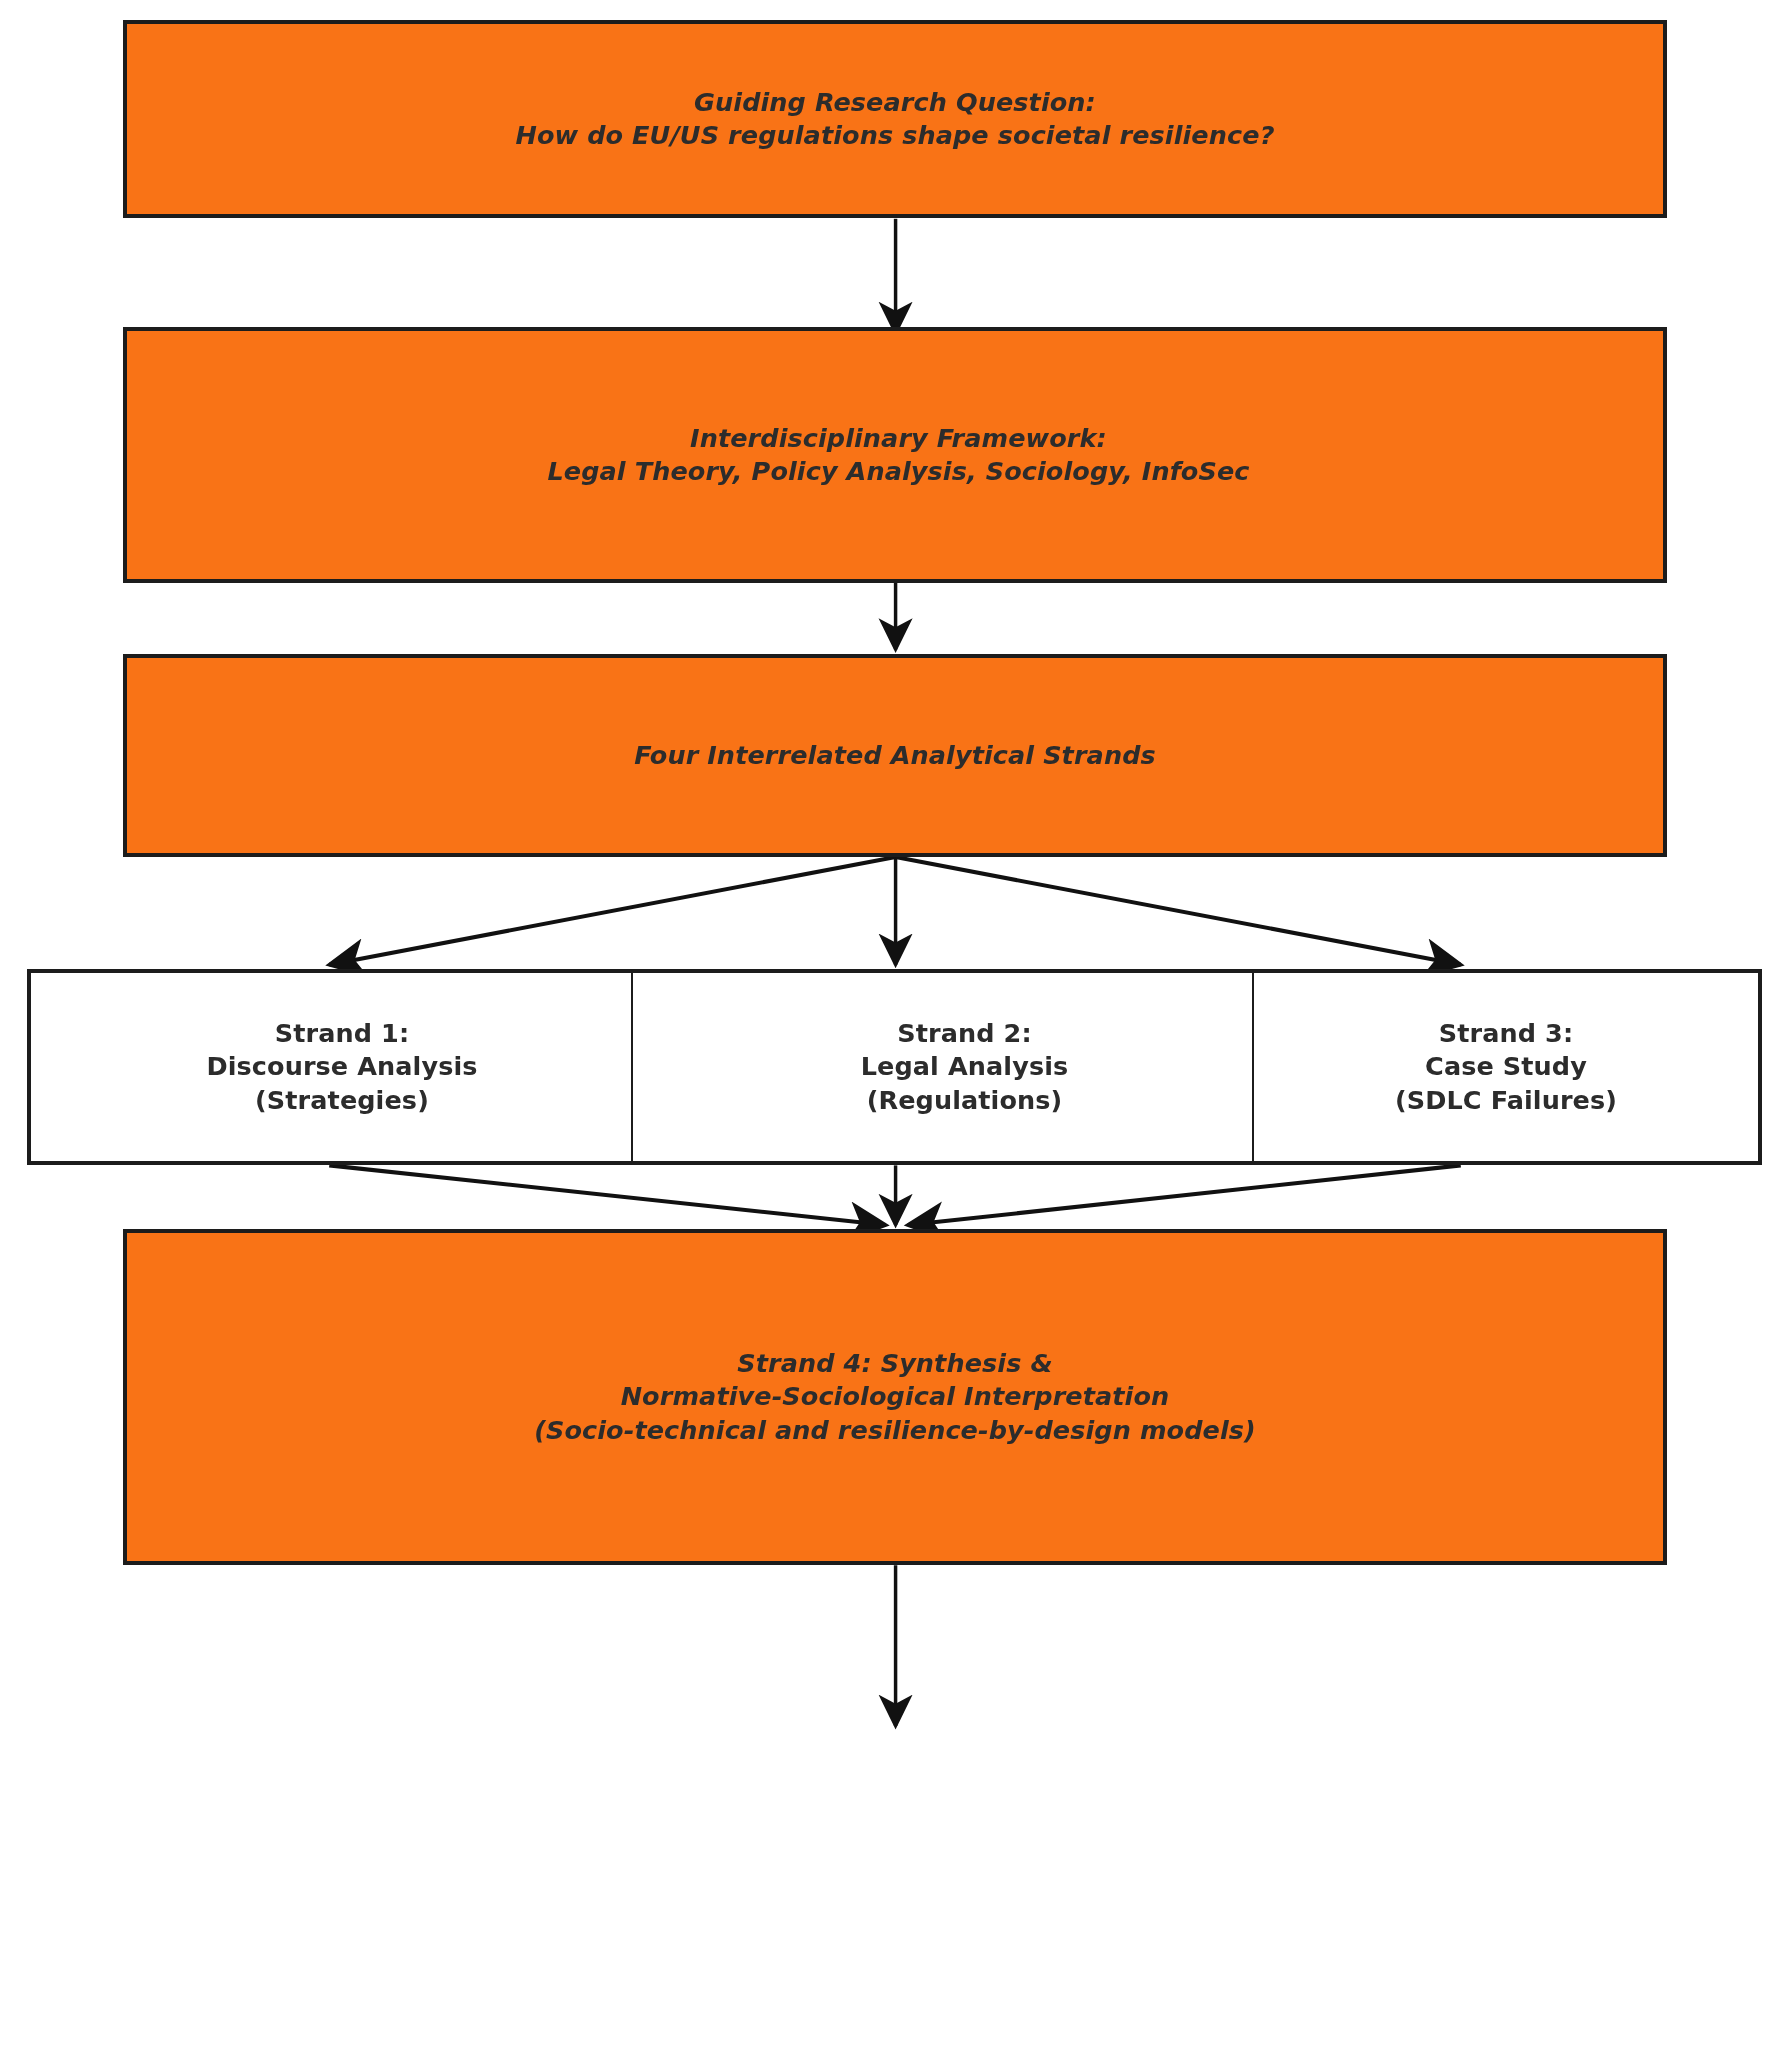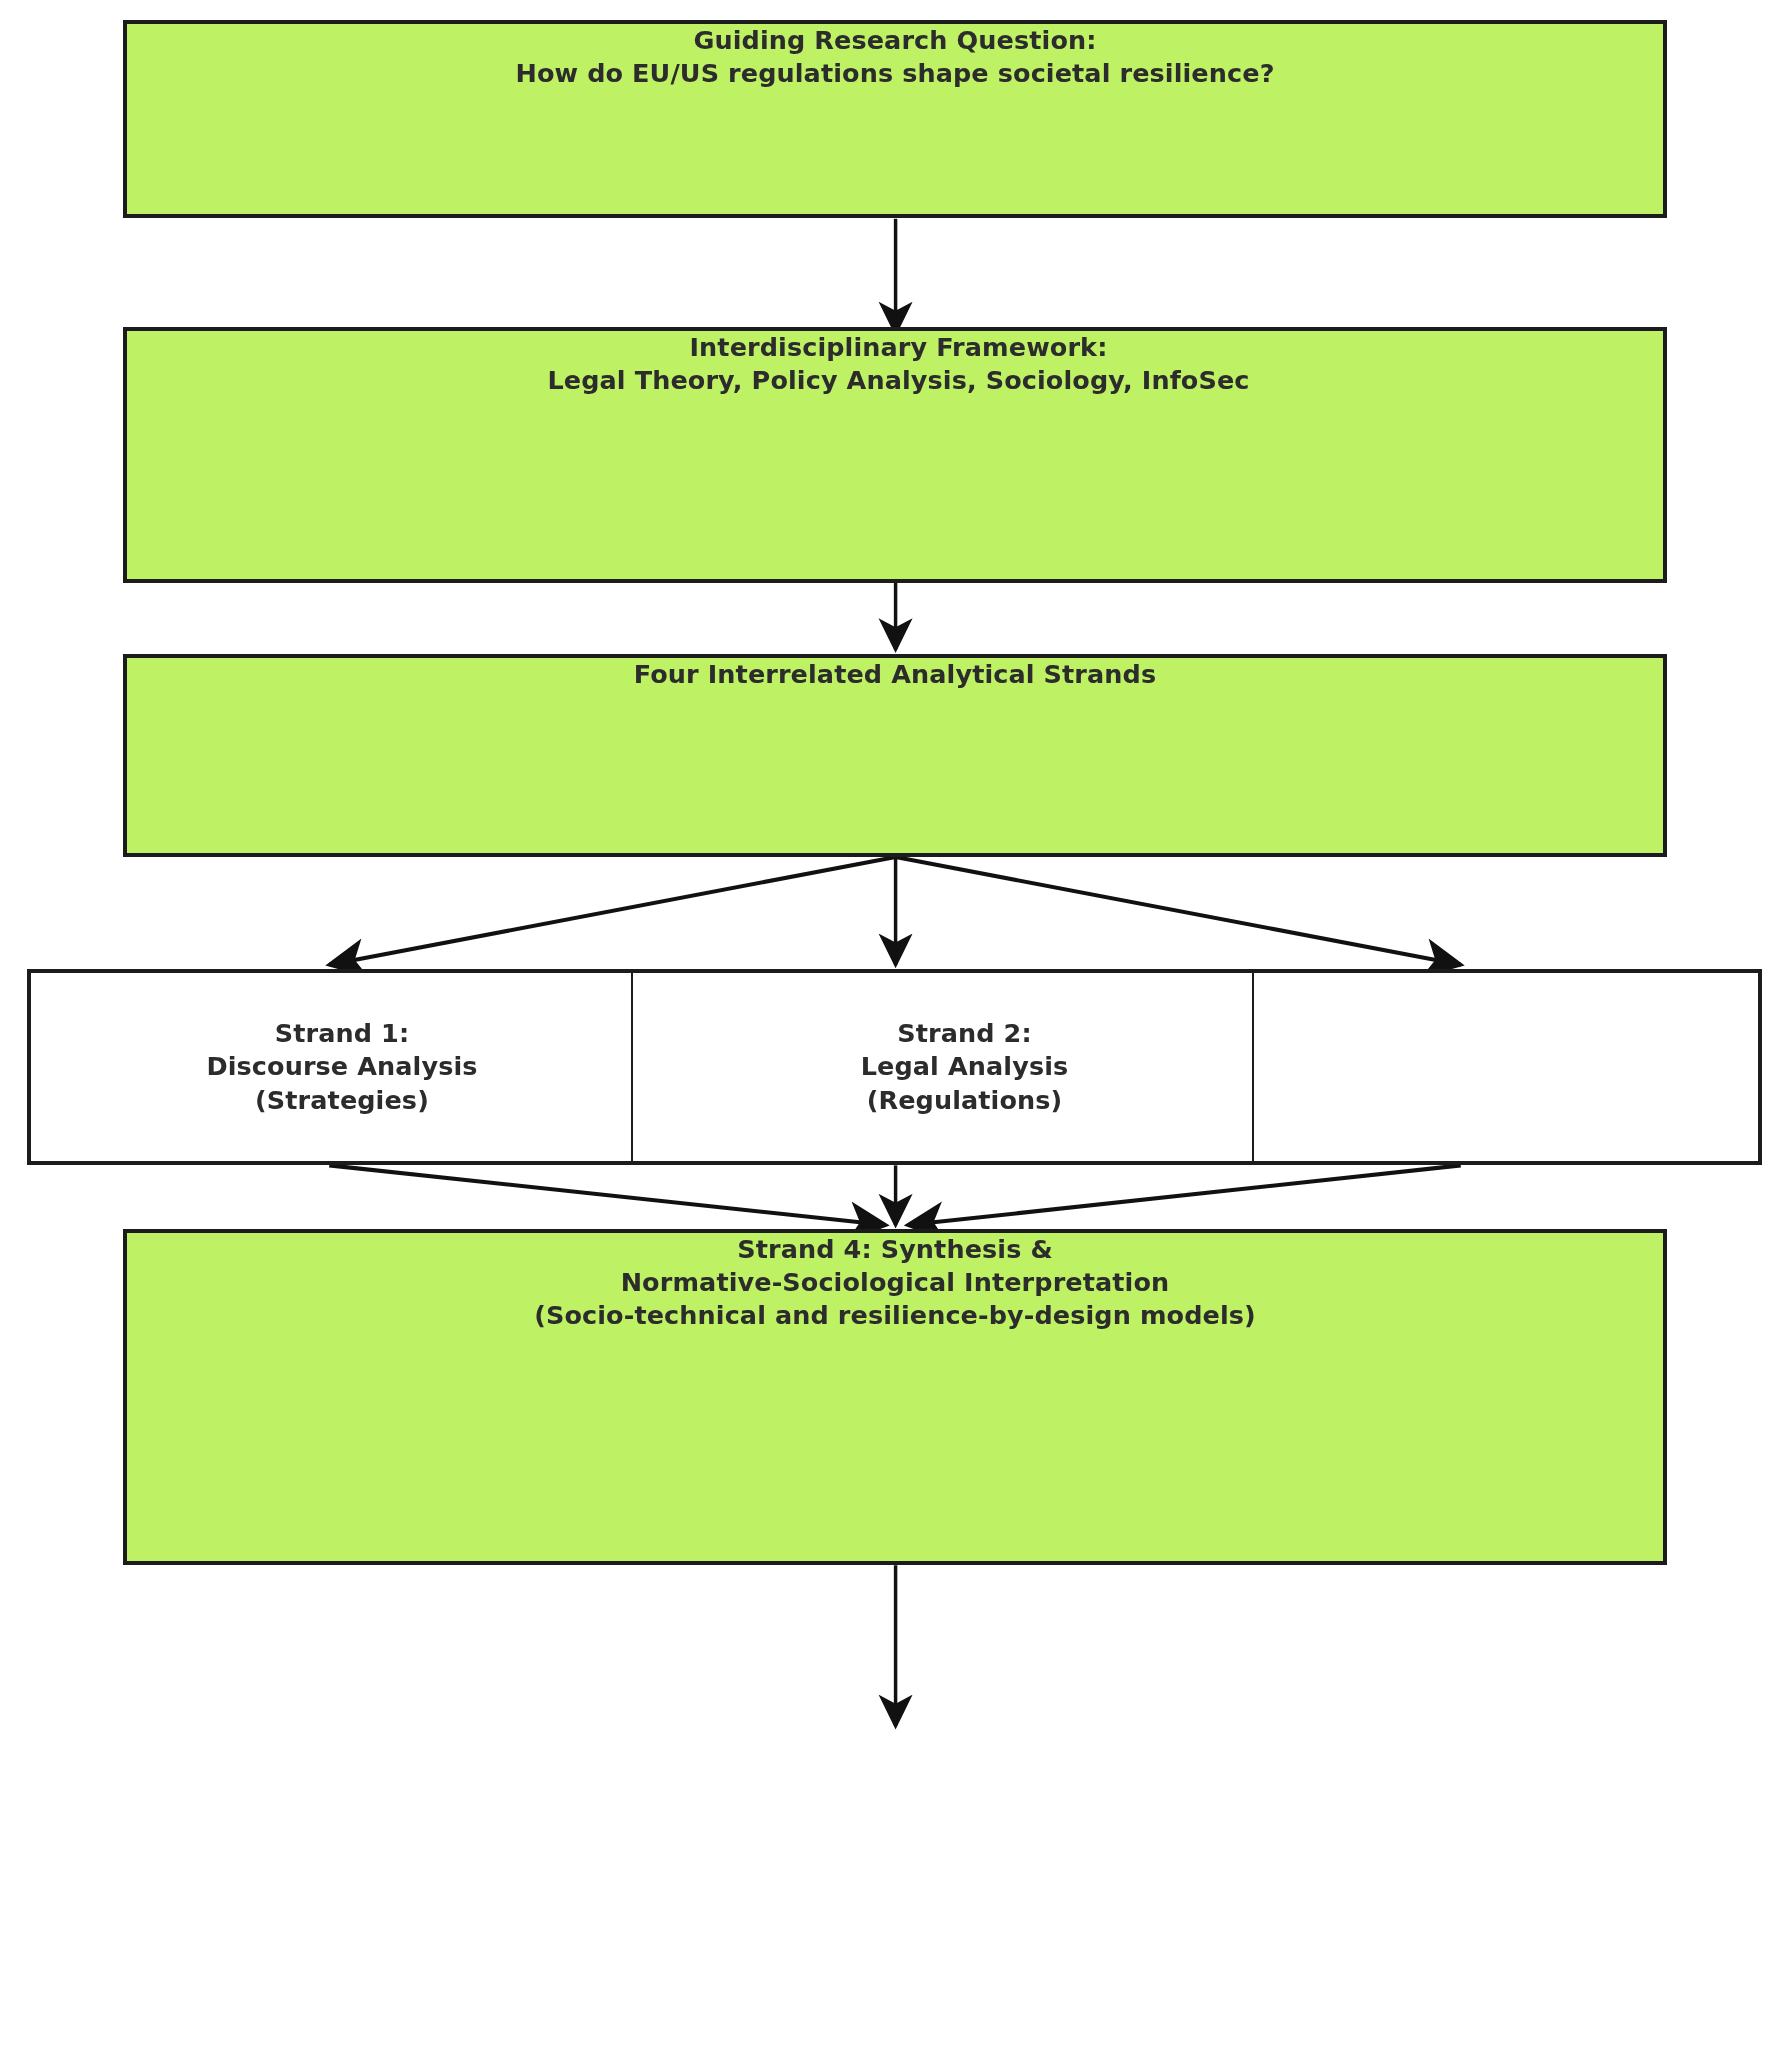--- a/index.html
+++ b/index.html
@@ -14,25 +14,27 @@
     position: relative;
     width: 1790px;
     height: 2056px;
     background: #ffffff;
     overflow: hidden;
   }
   .node {
     position: absolute;
     box-sizing: border-box;
     border: 4px solid #1c1c1c;
-    background: #bef264;
+    background: #f97316;
     display: flex;
+    align-items: center;
     justify-content: center;
     text-align: center;
     z-index: 2;
+    font-style: italic;
   }
   .node-text {
     font-weight: bold;
     color: #2c2c2c;
     font-size: 25.5px;
     line-height: 1.30;
     letter-spacing: 0.1px;
     white-space: pre-line;
     padding: 0 10.4px;
   }
@@ -127,20 +129,25 @@
     <div class="strand-cell" id="strand-1">
       <div class="node-text">Strand 1:
 Discourse Analysis
 (Strategies)</div>
     </div>
     <div class="strand-cell" id="strand-2">
       <div class="node-text">Strand 2:
 Legal Analysis
 (Regulations)</div>
     </div>
+    <div class="strand-cell" id="strand-3">
+      <div class="node-text">Strand 3:
+Case Study
+(SDLC Failures)</div>
+    </div>
   </div>
 
   <div class="node" id="node-synthesis">
     <div class="node-text">Strand 4: Synthesis &amp;
 Normative-Sociological Interpretation
 (Socio-technical and resilience-by-design models)</div>
   </div>
 
 
 </div>

